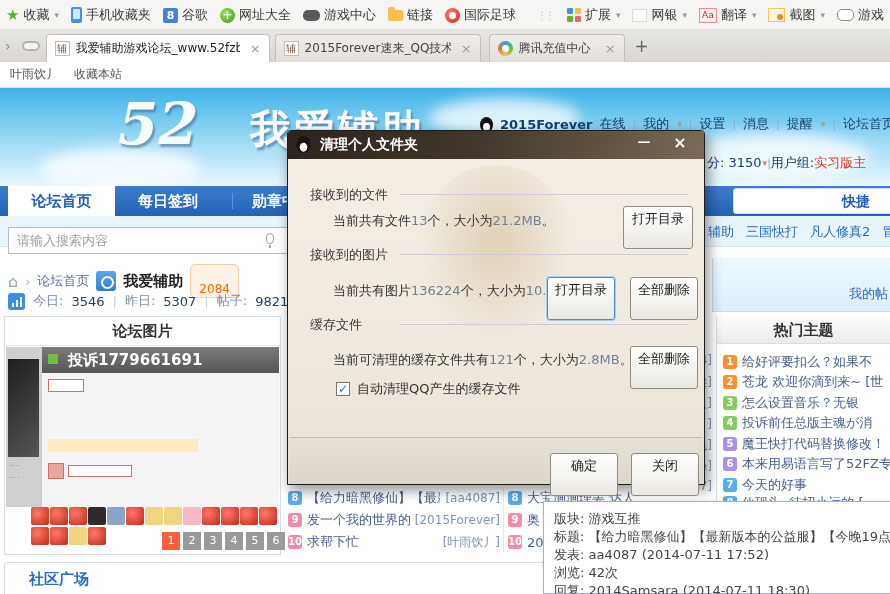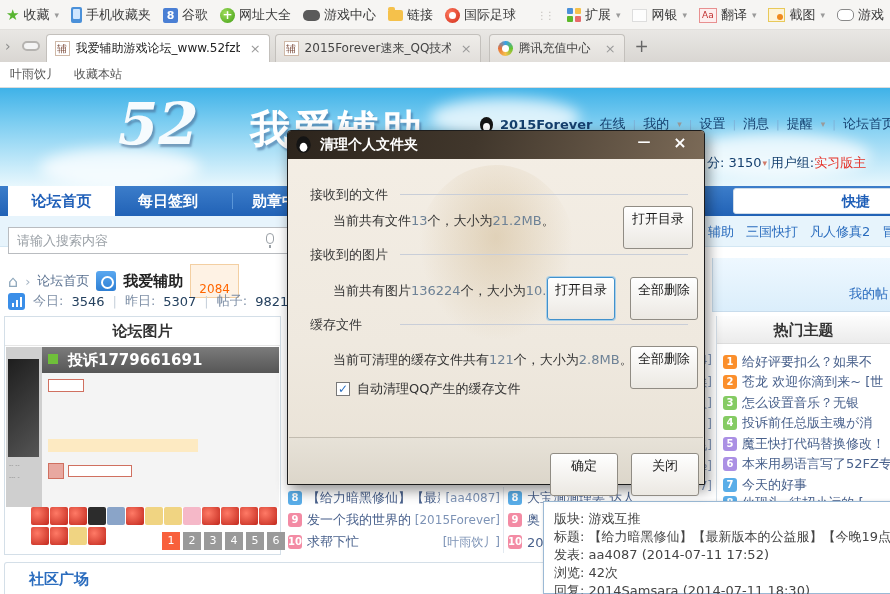--- a/index.html
+++ b/index.html
@@ -66,21 +66,21 @@
 .searchbox{position:absolute;left:8px;top:11px;width:280px;height:27px;background:#fff;border:1px solid #b9bcc0;font-size:13px;color:#333;padding:0 18px 0 8px}
 .searchbox::placeholder{color:#9aa0a6}
 .mic{position:absolute;left:266px;top:17px;width:8px;height:11px;border:1px solid #9aa0a6;border-radius:4px}
 .mic:after{content:"";position:absolute;left:2px;top:11px;width:2px;height:3px;background:#9aa0a6}
 
 .crumb{position:absolute;left:8px;top:264px;display:flex;align-items:center;gap:7px;font-size:13px;color:#5a7190}
 .homeic{color:#8fa8bc;font-size:16px}
 .fic{width:20px;height:20px;background:linear-gradient(#5aa8f0,#2e7fd4);border-radius:3px;position:relative;flex:0 0 auto}
 .fic:after{content:"";position:absolute;left:5px;top:5px;width:9px;height:9px;border:2px solid #fff;border-radius:50%}
 .crumb .bold{font-weight:bold;font-size:15px;color:#222}
-.badge{background:#fef2e4;border:1px solid #f3cfa2;border-radius:0;color:#f60;font-size:12px;padding:16px 8px;height:17px;line-height:16px}
+.badge{background:#fef2e4;border:1px solid #f3cfa2;border-radius:5px;color:#f60;font-size:12px;padding:16px 8px;height:17px;line-height:16px}
 .stats{position:absolute;left:8px;top:292px;display:flex;align-items:center;gap:8px;font-size:13px;white-space:nowrap}
 .stats .l{color:#7e8fa6}.stats .v{color:#24405e}.stats .sp{color:#c9d2dc}
 .chartic{width:17px;height:17px;background:#3a8ee8;border-radius:3px;display:flex;align-items:flex-end;justify-content:center;gap:2px;padding:3px 3px}
 .chartic i{width:2px;background:#fff}
 .myposts{position:absolute;right:2px;bottom:8px;color:#2a6cbe;font-size:13px;white-space:nowrap}
 .infobox{position:absolute;left:712px;top:258px;width:178px;height:54px;background:linear-gradient(#eef8ff,#dbeefb);border-left:1px solid #c8dcec;border-bottom:1px solid #c8dcec}
 
 .lpanel{position:absolute;left:4px;top:316px;width:277px;height:239px;background:#fff;border:1px solid #d4dfe8}
 .lphead{height:29px;border-bottom:1px solid #e6e6e6;font-weight:bold;font-size:15px;color:#333;text-align:center;line-height:29px}
 .shot{position:absolute;left:1px;top:30px;width:273px;height:160px;background:#e9e9e9;overflow:hidden}

